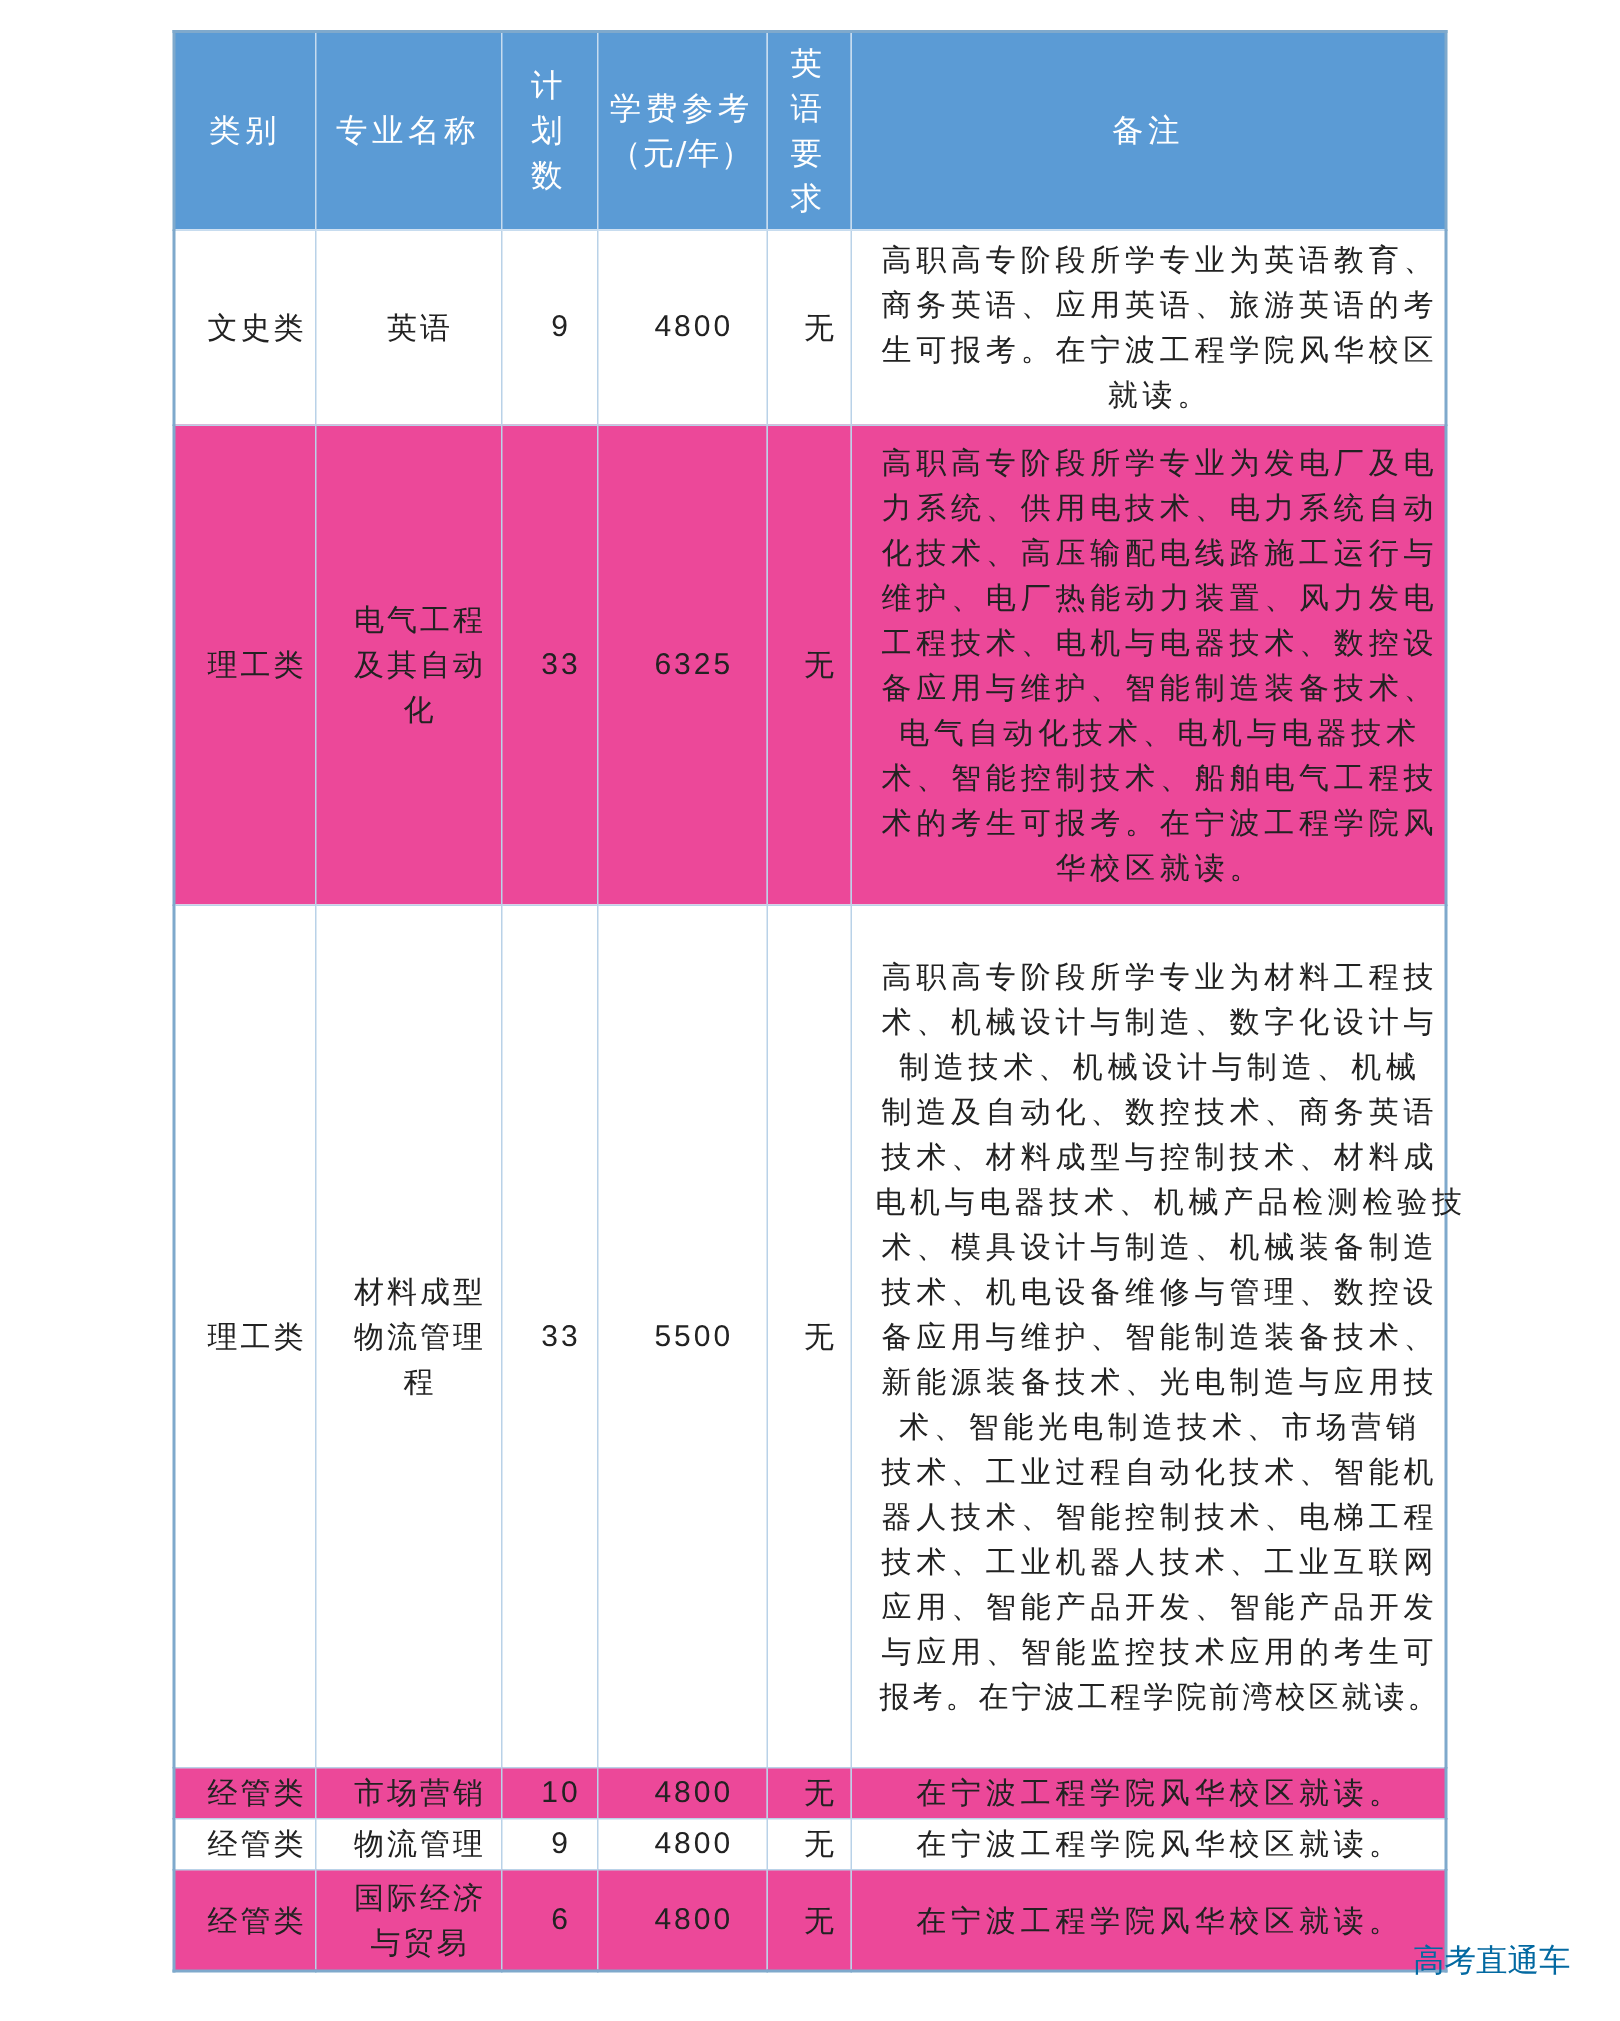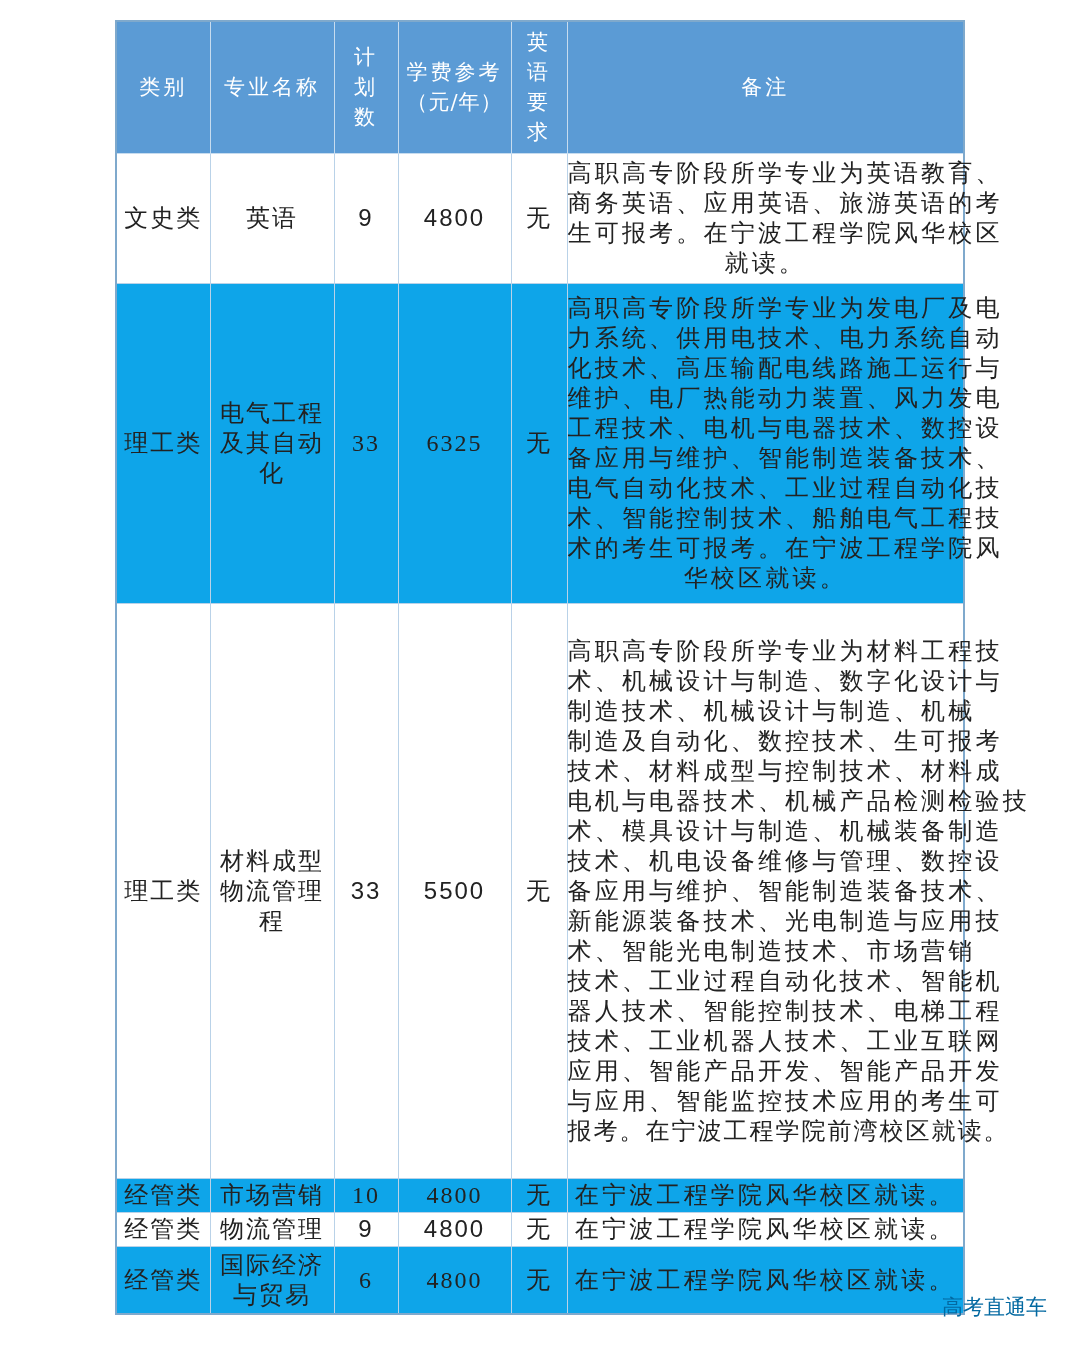--- a/index.html
+++ b/index.html
@@ -4,22 +4,22 @@
 <style>
   html, body { margin:0; padding:0; background:#ffffff; }
   body { width:1080px; height:1347px; position:relative; overflow:hidden;
          font-family:"DejaVu Serif","Liberation Serif",serif; color:#222; }
   table.adm { position:absolute; left:115px; top:20px; border-collapse:collapse;
               table-layout:fixed; width:848px; border:2px solid #7fa9cc; }
   table.adm th, table.adm td { border:1px solid #b9d2e8; text-align:center; vertical-align:middle;
               padding:0; font-weight:normal; }
   table.adm th { background:#5b9bd5; color:#ffffff; font-size:21px; line-height:30px; letter-spacing:3px;
                  border-color:#c7dcef; }
-  table.adm td { font-size:24px; line-height:30px; letter-spacing:2px; }
-  tr.shade td { background:#0ea5e9;font-family:Liberation Serif, serif; }
+  table.adm td { font-size:20px; line-height:30px; letter-spacing:2px;padding-left:16px; }
+  tr.shade td { background:#ec4899; }
   tr.white td { background:#ffffff; }
   td.num { font-family:"Liberation Sans","DejaVu Sans",sans-serif; letter-spacing:0; font-size:21px; }
   td.remark { text-align:center; padding:0 8px 0 12px; }
   td.remark .ln { display:block; white-space:nowrap; letter-spacing:3.2px; }
   td.remark .ln.last { }
   .wm { position:absolute; left:942px; top:1293px; font-family:"DejaVu Sans","Liberation Sans",sans-serif;
         font-size:21px; color:#0369a1; letter-spacing:0; }
 </style>
 </head>
 <body>
@@ -81,42 +81,42 @@
       <td class="num"><span>33</span></td>
       <td class="num"><span>6325</span></td>
       <td><span>无</span></td>
       <td class="remark">
         <span class="ln">高职高专阶段所学专业为发电厂及电</span>
         <span class="ln">力系统、供用电技术、电力系统自动</span>
         <span class="ln">化技术、高压输配电线路施工运行与</span>
         <span class="ln">维护、电厂热能动力装置、风力发电</span>
         <span class="ln">工程技术、电机与电器技术、数控设</span>
         <span class="ln">备应用与维护、智能制造装备技术、</span>
-        <span class="ln">电气自动化技术、工业过程自动化技</span>
+        <span class="ln">电气自动化技术、电机与电器技术</span>
         <span class="ln">术、智能控制技术、船舶电气工程技</span>
         <span class="ln">术的考生可报考。在宁波工程学院风</span>
         <span class="ln last">华校区就读。</span>
       </td>
     </tr>
 
     <tr class="white" style="height:575px">
       <td><span>理工类</span></td>
       <td>
         <span style="display:block">材料成型</span>
         <span style="display:block">物流管理</span>
         <span style="display:block">程</span>
       </td>
       <td class="num"><span>33</span></td>
       <td class="num"><span>5500</span></td>
       <td><span>无</span></td>
       <td class="remark">
         <span class="ln">高职高专阶段所学专业为材料工程技</span>
         <span class="ln">术、机械设计与制造、数字化设计与</span>
         <span class="ln">制造技术、机械设计与制造、机械</span>
-        <span class="ln">制造及自动化、数控技术、生可报考</span>
+        <span class="ln">制造及自动化、数控技术、商务英语</span>
         <span class="ln">技术、材料成型与控制技术、材料成</span>
         <span class="ln">电机与电器技术、机械产品检测检验技</span>
         <span class="ln">术、模具设计与制造、机械装备制造</span>
         <span class="ln">技术、机电设备维修与管理、数控设</span>
         <span class="ln">备应用与维护、智能制造装备技术、</span>
         <span class="ln">新能源装备技术、光电制造与应用技</span>
         <span class="ln">术、智能光电制造技术、市场营销</span>
         <span class="ln">技术、工业过程自动化技术、智能机</span>
         <span class="ln">器人技术、智能控制技术、电梯工程</span>
         <span class="ln">技术、工业机器人技术、工业互联网</span>

